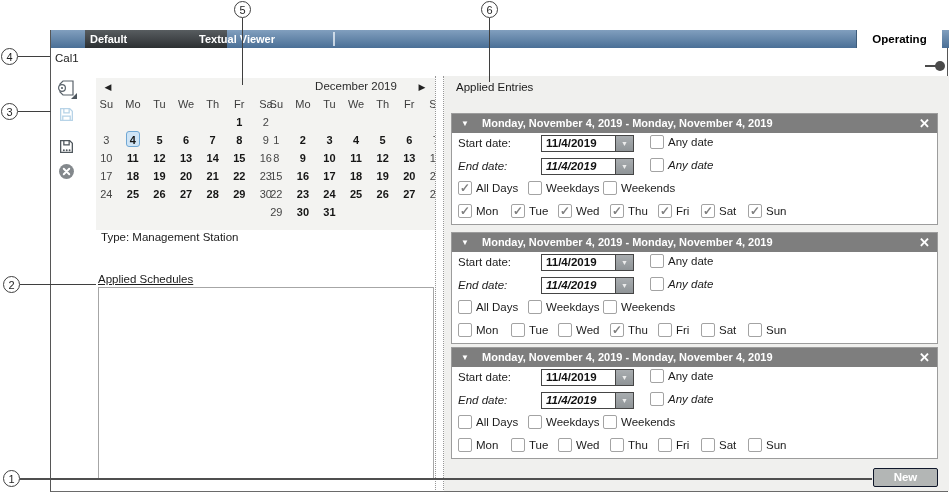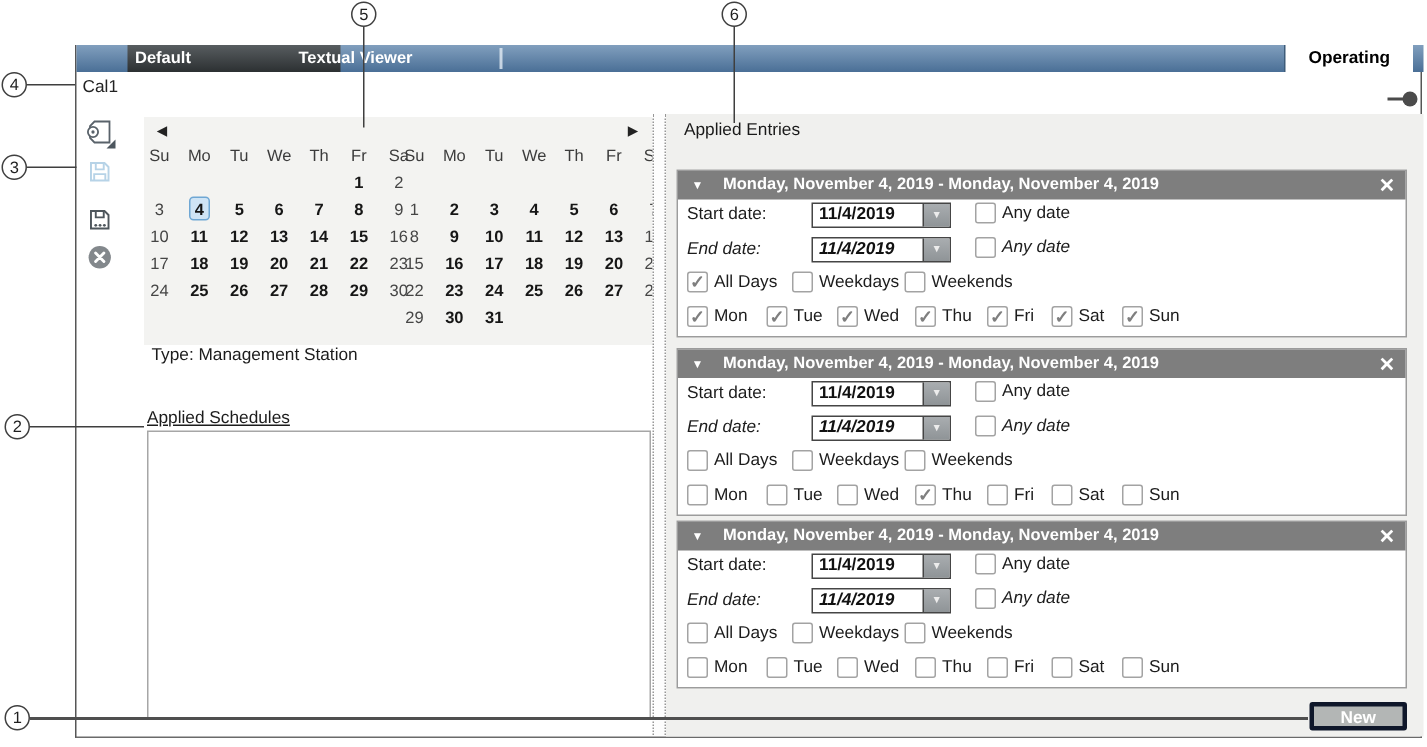--- a/index.html
+++ b/index.html
@@ -81,21 +81,21 @@
                background:#fff; display:flex; }
   .dval { flex:1; font-size:11.5px; font-weight:600; color:#111; padding:1px 0 0 4px; }
   .dbtn { width:18px; background:linear-gradient(#a9adb0,#8f9497); color:#ececec; font-size:7px;
           text-align:center; line-height:16px; cursor:pointer; border-left:1px solid #454545; }
   .cb-item { position:absolute; top:0; display:flex; align-items:center; gap:4px; cursor:pointer; }
   .cbx { width:14px; height:14px; border:1px solid #a3a3a3; border-radius:2px; background:#fff;
          font-size:12px; font-weight:bold; color:#7f7f7f; line-height:12px; text-align:center; }
   .cbl { font-size:11.5px; color:#1c1c1c; }
 
   .new-btn { position:absolute; left:429px; top:392px; width:65px; height:19px; background:#b3b6b5;
-             border:3px solid #0f172a; border-radius:2px; color:#fff; font-weight:bold; font-size:11.5px;
+             border:1px solid #0f172a; border-radius:2px; color:#fff; font-weight:bold; font-size:11.5px;
              text-align:center; line-height:17px; cursor:pointer; }
 
   
   .callout { position:absolute; width:17px; height:17px; border-radius:50%; border:1px solid #3f3f3f;
              background:#fff; color:#1f1f1f; font-size:11px; line-height:16px; text-align:center; z-index:10; }
   .c1 { left:3px; top:470px; } .c2 { left:3px; top:276px; } .c3 { left:1px; top:103px; }
   .c4 { left:1px; top:48px; }  .c5 { left:234px; top:1px; } .c6 { left:481px; top:1px; }
   .cline { position:absolute; background:#3f3f3f; z-index:9; }
   .l1 { left:20px; top:478px; width:852px; height:2px; background:#4f4f4f; }
   .l2 { left:20px; top:284px; width:76px; height:1px; }
@@ -154,20 +154,21 @@
       <circle cx="10.9" cy="11.5" r="0.9" fill="#4e565c"></circle>
     </svg>
     <svg class="tbicon ti4" width="17" height="17" viewBox="0 0 16 16">
       <circle cx="8" cy="8" r="7" fill="#83888c"></circle>
       <path d="M5.4 5.4 L10.6 10.6 M10.6 5.4 L5.4 10.6" stroke="#fff" stroke-width="1.8" stroke-linecap="round"></path>
     </svg>
 
     <div class="cal-bg"></div>
     <div class="cal-nav cal-prev">◀</div>
     <div class="cal-nav cal-next">▶</div>
+    <div class="cal-title ct1">December 2019</div>
     <div id="calendar-months">
         <div class="month-grid m0">
           <span class="wd">Su</span>
           <span class="wd">Mo</span>
           <span class="wd">Tu</span>
           <span class="wd">We</span>
           <span class="wd">Th</span>
           <span class="wd">Fr</span>
           <span class="wd">Sa</span>
           <div class="day"></div>

